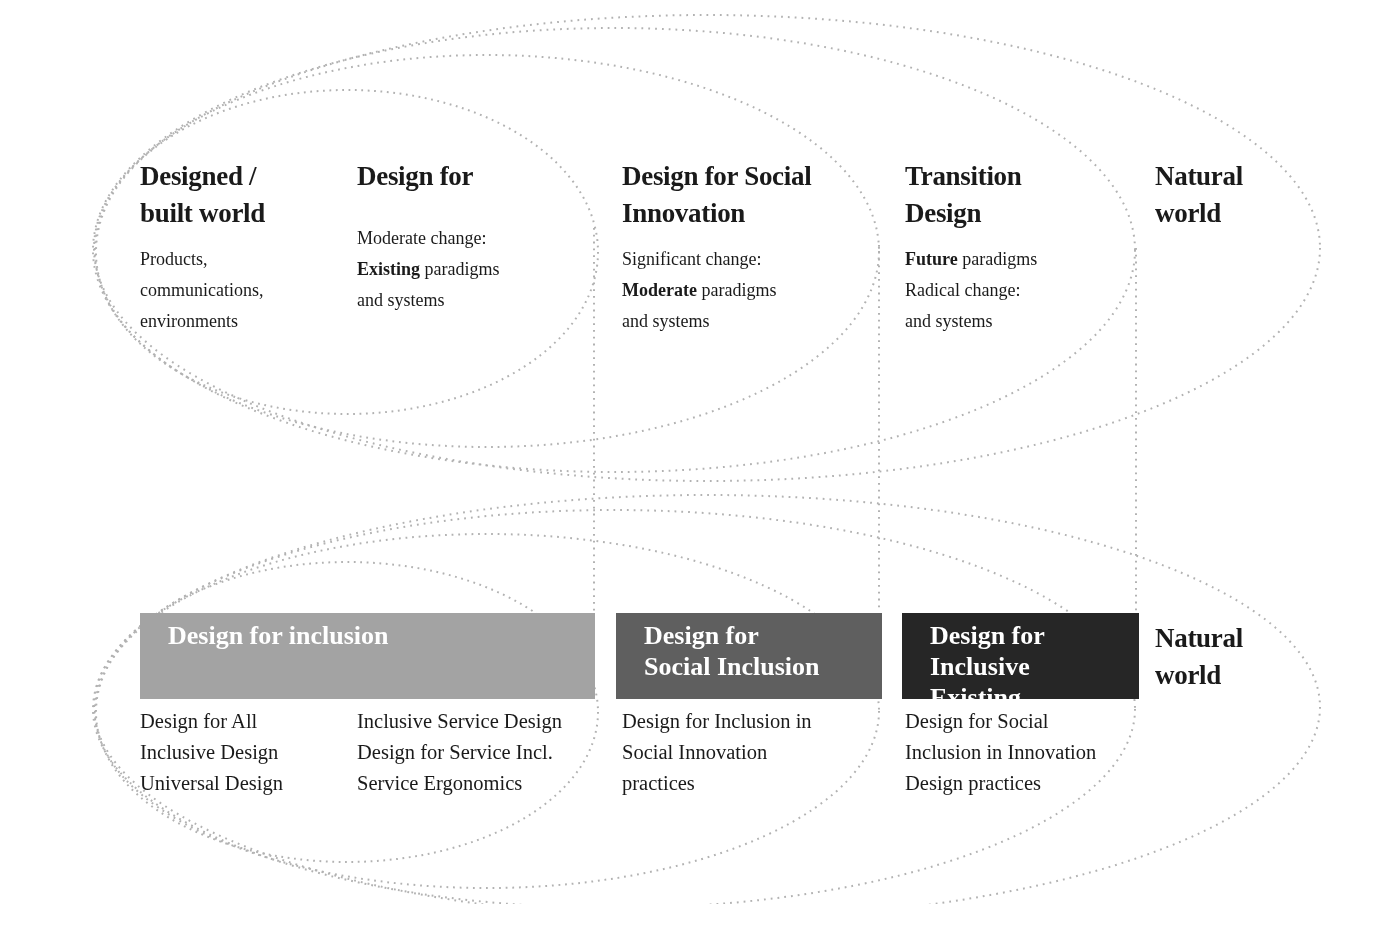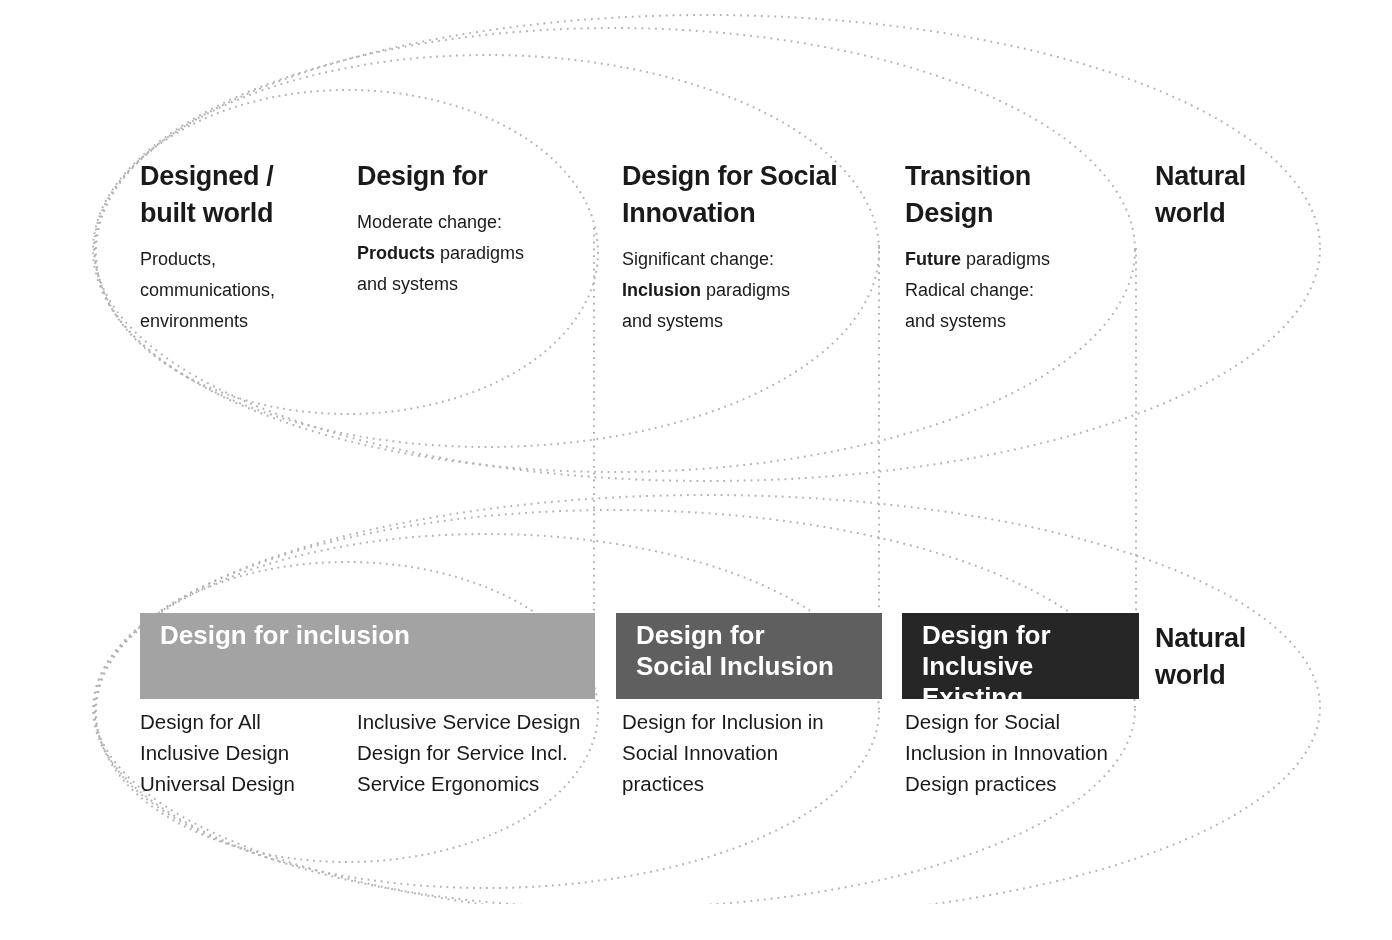--- a/index.html
+++ b/index.html
@@ -1,28 +1,28 @@
 <!DOCTYPE html>
 <html><head>
 <meta charset="utf-8">
 <style>
   html,body { margin:0; padding:0; background:#ffffff; }
   .stage {
     position:relative; width:1392px; height:904px; background:#ffffff;
-    font-family:Liberation Sans, sans-serif; color:#1a1a1a; overflow:hidden;
+    font-family:Liberation Serif, serif; color:#1a1a1a; overflow:hidden;
   }
   .ellipses { position:absolute; left:0; top:0; }
   .abs { position:absolute; }
   .col-title { font-size:27px; font-weight:700; line-height:37px; letter-spacing:-0.3px; }
   .col-body  { font-size:18px; line-height:31px; }
   .col-body b { font-weight:700; }
   .gray-box {
     position:absolute; top:613px; height:86px; box-sizing:border-box;
     color:#ffffff; font-weight:700; font-size:26px; line-height:31px;
-    padding:7px 20px;
+    padding:7px 28px;
   }
   .list { font-size:20.5px; line-height:31px; }
   .nat-title { font-size:27px; font-weight:700; line-height:37px; letter-spacing:-0.3px; }
 </style>
 </head>
 <body>
 
 <div class="stage">
 
   <svg class="ellipses" width="1392" height="940" viewBox="0 0 1392 940">
@@ -51,35 +51,35 @@
       <div>Products,</div>
       <div>communications,</div>
       <div>environments</div>
     </div>
   </div>
 
   <div class="abs" style="left:357px; top:158px; width:220px">
     <div class="col-title">
       <div>Design for</div>
     </div>
-    <div class="col-body" style="margin-top:12px">
+    <div class="col-body" style="margin-top:28px">
       <div>Moderate change:</div>
-      <div><b>Products</b><span> paradigms</span></div>
+      <div><b>Existing</b><span> paradigms</span></div>
       <div>and systems</div>
     </div>
   </div>
 
   <div class="abs" style="left:622px; top:158px; width:230px">
     <div class="col-title">
       <div>Design for Social</div>
       <div>Innovation</div>
     </div>
     <div class="col-body" style="margin-top:12px">
       <div>Significant change:</div>
-      <div><b>Inclusion</b><span> paradigms</span></div>
+      <div><b>Moderate</b><span> paradigms</span></div>
       <div>and systems</div>
     </div>
   </div>
 
   <div class="abs" style="left:905px; top:158px; width:220px">
     <div class="col-title">
       <div>Transition</div>
       <div>Design</div>
     </div>
     <div class="col-body" style="margin-top:12px">

